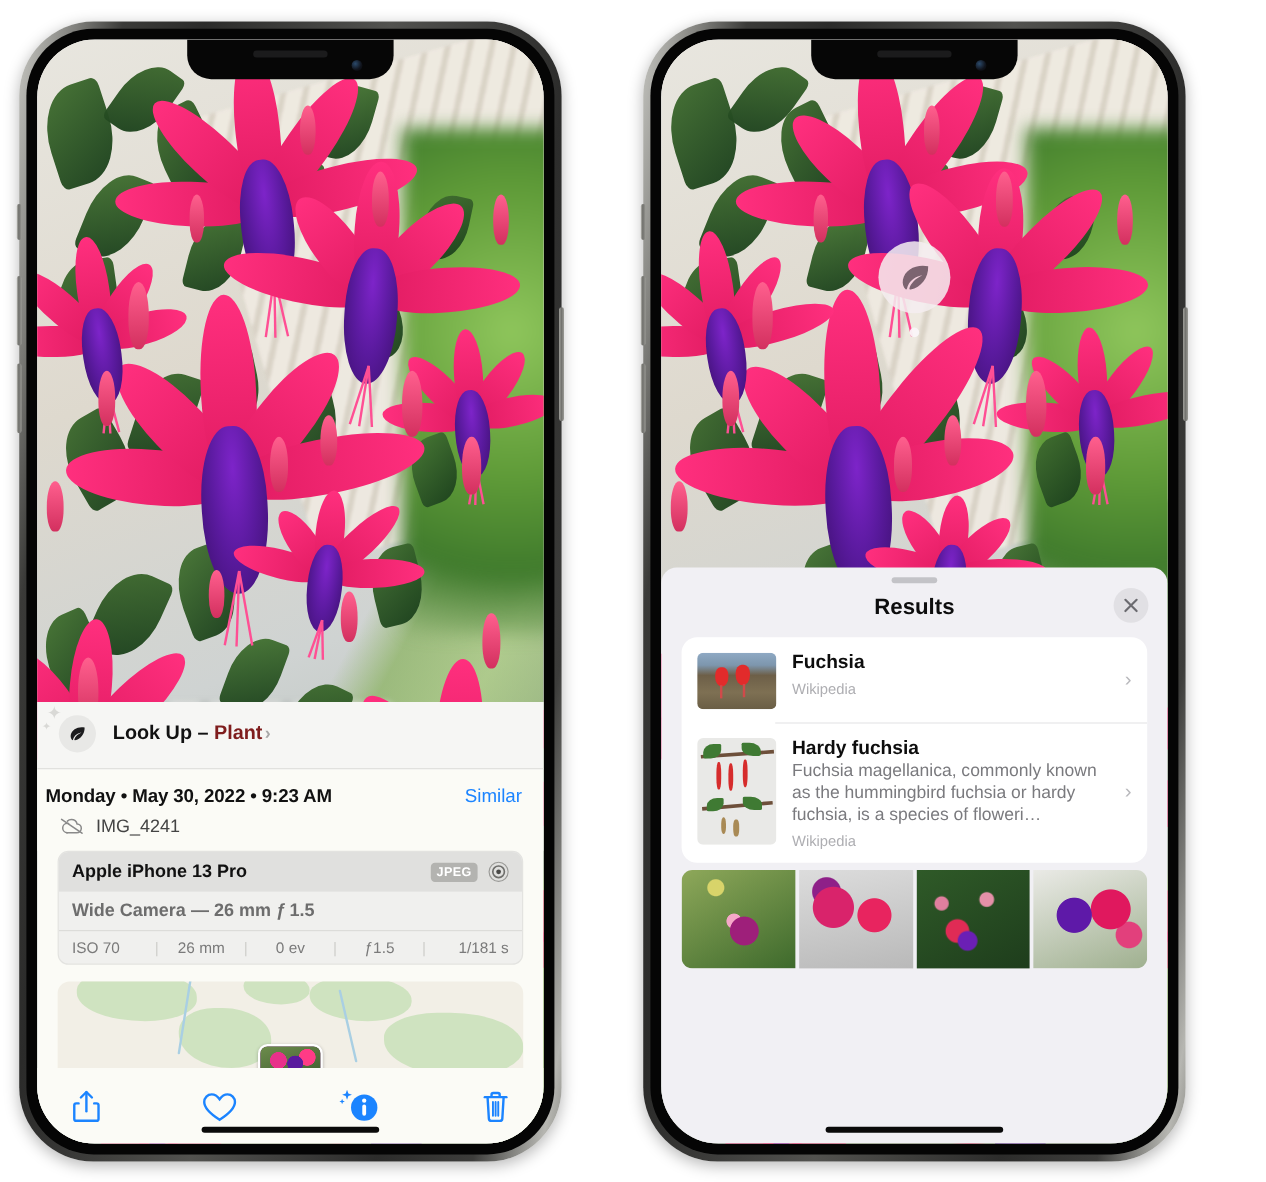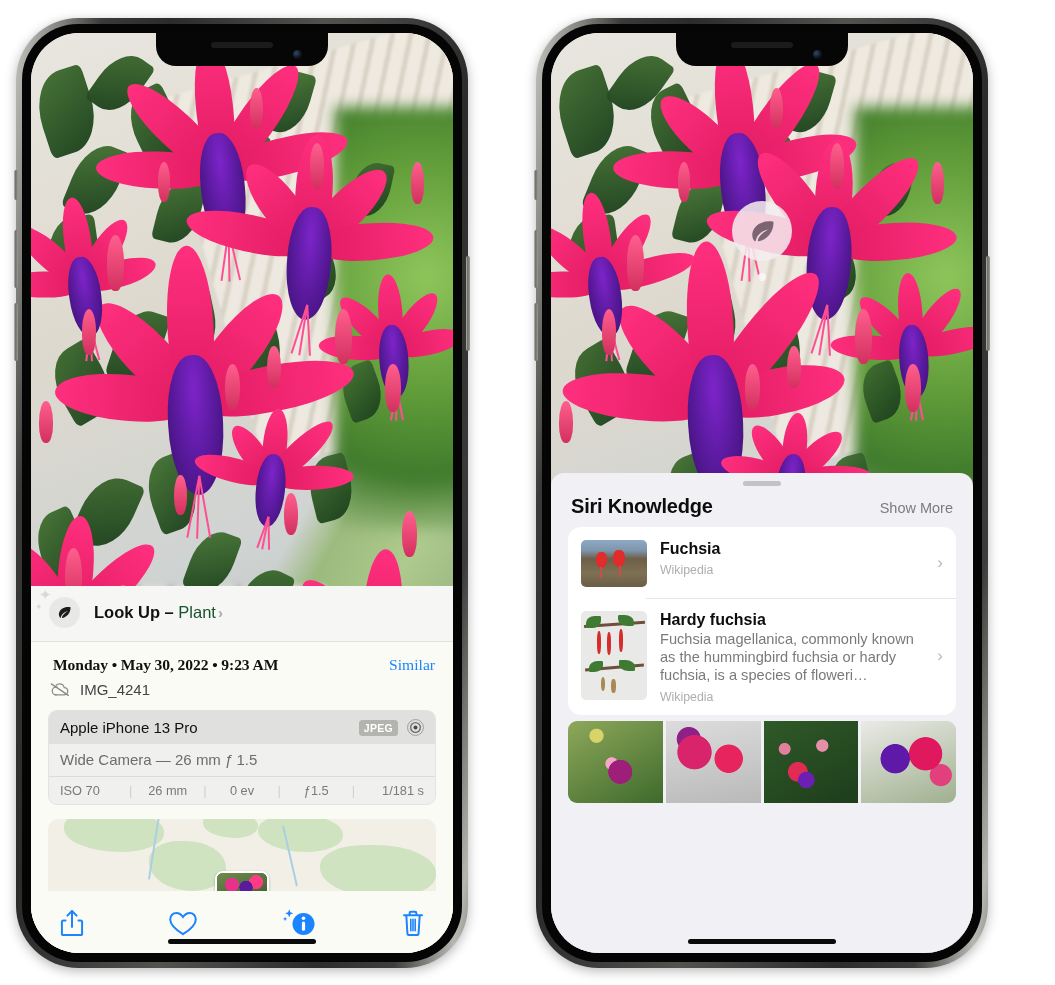--- a/index.html
+++ b/index.html
@@ -160,28 +160,27 @@
     display: flex; align-items: center; justify-content: center;
     flex: 0 0 auto;
   }
   .sparkle {
     position: absolute; color: #d9d9d6; line-height: 1;
     font-family: "DejaVu Sans", sans-serif;
   }
   .sparkle.s1 { left: -10px; top: -9px; font-size: 15px; }
   .sparkle.s2 { left: -14px; top: 6px; font-size: 9px; }
   .lookup-text { font-size: 16.5px; font-weight: 700; color: #121212; }
-  .lookup-text .cat { font-weight: 400; color: #14532d; }
+  .lookup-text .cat { font-weight: 700; color: #7f1d1d; }
   .lookup-chev { color: #a8a8a8; font-size: 15px; margin-left: 2px; }
 
   .date-row {
     display: flex; justify-content: space-between; align-items: center;
-    padding: 14px 18px 2px 22px;
+    padding: 14px 18px 2px 7px;
     background: #fbfbf6;
-    font-family: Liberation Serif, serif;
   }
   .date-txt { font-size: 15.6px; font-weight: 700; color: #111; letter-spacing: -.1px; }
   .adjust { font-size: 15.6px; color: #1b84ff; }
   .file-row {
     display: flex; align-items: center; gap: 9px;
     padding: 5px 18px 12px 18px;
     background: #fbfbf6;
     font-size: 15px; color: #444;
   }
   .cloud-off { width: 22px; height: 15px; position: relative; flex: 0 0 auto; }
@@ -191,30 +190,30 @@
     border-radius: 9px;
     overflow: hidden;
     background: #f0f0ee;
     border: .5px solid #e3e3e0;
   }
   .exif-head {
     display: flex; align-items: center; justify-content: space-between;
     background: #e0e0de;
     padding: 7px 10px 7px 11px;
   }
-  .exif-head .model { font-size: 15px; font-weight: 400; color: #111; }
+  .exif-head .model { font-size: 15px; font-weight: 700; color: #111; }
   .exif-head .right { display: flex; align-items: center; gap: 8px; }
   .chip-jpeg {
     background: #b3b3b0; color: #fff;
     font-size: 10.5px; font-weight: 700;
     padding: 2px 5px; border-radius: 3.5px; letter-spacing: .3px;
   }
   .target-ic { width: 19px; height: 19px; position: relative; }
   .exif-body { padding: 7px 11px 8px 11px; }
-  .exif-l1 { font-size: 15px; color: #6d6d6d; }
+  .exif-l1 { font-size: 15px; color: #6d6d6d; font-weight: bold; }
   .exif-l2row { display: flex; align-items: center; justify-content: space-between; margin-top: 2px; }
   .exif-l2 { font-size: 15px; color: #6d6d6d; }
   .chip-vibrant {
     border: 1px solid #a9a9a6; color: #6d6d6d;
     font-size: 11px; padding: 2px 9px; border-radius: 11px;
     letter-spacing: .4px;
   }
   .exif-foot {
     display: flex; align-items: center;
     border-top: .5px solid #dcdcd9;
@@ -884,25 +883,29 @@
           <div class="dot"></div>
         </div>
 
         <div class="notch">
           <div class="speaker"></div>
           <div class="frontcam"></div>
         </div>
 
         <div class="results-sheet">
           <div class="grabber"></div>
-
-          <div class="sec-head">
-            <span class="sec-title">Siri Knowledge</span>
-            <span class="sec-more">Show More</span>
+          <div class="res-head">
+            <span class="res-title">Results</span>
+            <span class="res-close">
+              <svg width="15" height="15" viewBox="0 0 16 16">
+                <path d="M3 3 L13 13 M13 3 L3 13" stroke="#6b6b70" stroke-width="1.9" stroke-linecap="round"></path>
+              </svg>
+            </span>
           </div>
+
 
           <div class="know-card">
             <div class="know-row">
               <div class="thumb t1">
                 <div style="position:absolute;inset:0;background:
                   linear-gradient(180deg,#8fa9c4 0%,#7d96ad 22%,#6d5f48 40%,#7e7053 70%,#6a5e45 100%);"></div>
                 <div style="position:absolute;left:22%;top:26%;width:17%;height:34%;background:#e22b2b;border-radius:44% 44% 52% 52%;"></div>
                 <div style="position:absolute;left:49%;top:22%;width:18%;height:36%;background:#e22b2b;border-radius:44% 44% 52% 52%;"></div>
                 <div style="position:absolute;left:29%;top:58%;width:2px;height:22%;background:#d04a4a;"></div>
                 <div style="position:absolute;left:57%;top:56%;width:2px;height:22%;background:#d04a4a;"></div>

